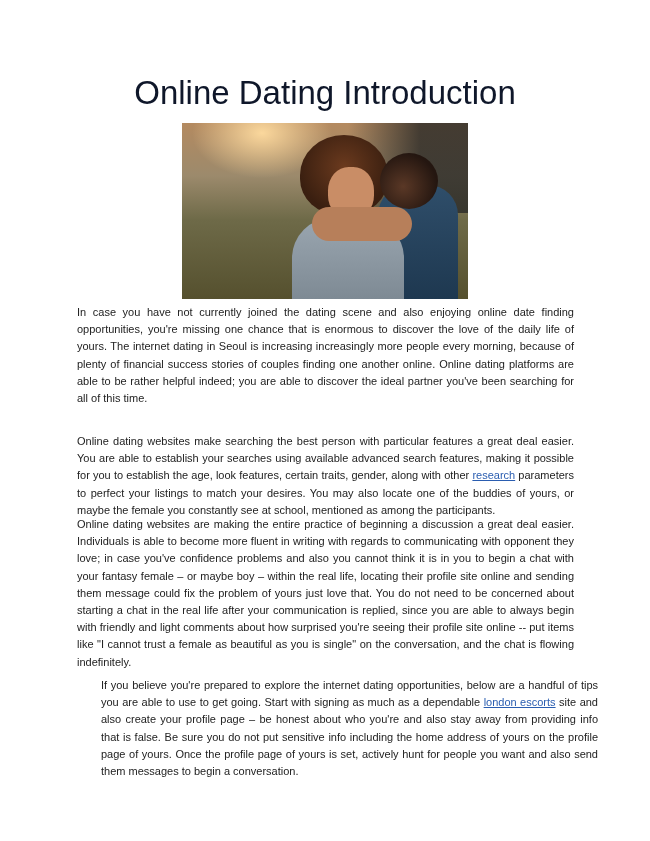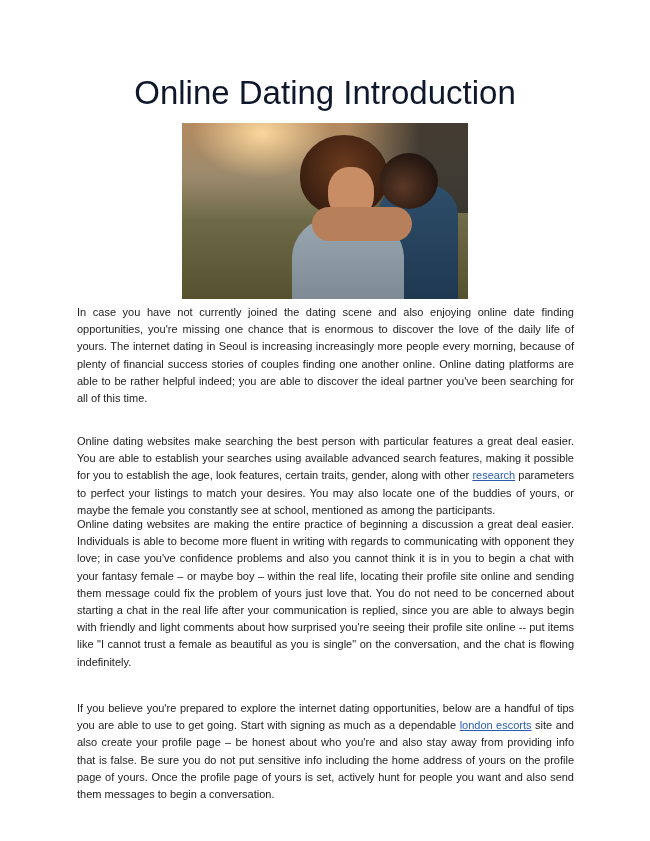--- a/index.html
+++ b/index.html
@@ -13,21 +13,21 @@
   .photo .hair { position:absolute; left:118px; top:12px; width:88px; height:80px; border-radius:50% 50% 45% 45%; background:radial-gradient(circle at 50% 40%, #6b3a1e, #3a1f10 70%); }
   .photo .face { position:absolute; left:146px; top:44px; width:46px; height:52px; border-radius:45%; background:#c98d66; }
   .photo .man-head { position:absolute; left:198px; top:30px; width:58px; height:56px; border-radius:50%; background:radial-gradient(circle at 40% 60%, #5a3826, #241610 70%); }
   .photo .man-body { position:absolute; left:196px; top:62px; width:80px; height:114px; border-radius:30px 30px 0 0; background:linear-gradient(180deg,#2f4e6a,#1e3850); }
   .photo .sweater { position:absolute; left:110px; top:95px; width:112px; height:81px; border-radius:40px 40px 0 0; background:linear-gradient(180deg,#9aa6b0,#7e8a94); }
   .photo .hands { position:absolute; left:130px; top:84px; width:100px; height:34px; border-radius:18px; background:#b77f5a; }
   .body-text { position:absolute; left:77px; width:497px; font-size:11px; line-height:17.2px; text-align:justify; margin:0; color:#222; }
   .p1 { top:304px; }
   .p2 { top:412px;margin-top:21px; }
   .p3 { top:516px; }
-  .p4 { top:700px; }
+  .p4 { top:677px;margin-left:24px; }
   a.link { color:#2a5db0; text-decoration:underline; }
 </style>
 </head>
 <body>
 
 <h1 class="title">Online Dating Introduction</h1>
 
 <div class="photo">
   <div class="bg-dark"></div>
   <div class="man-body"></div>

